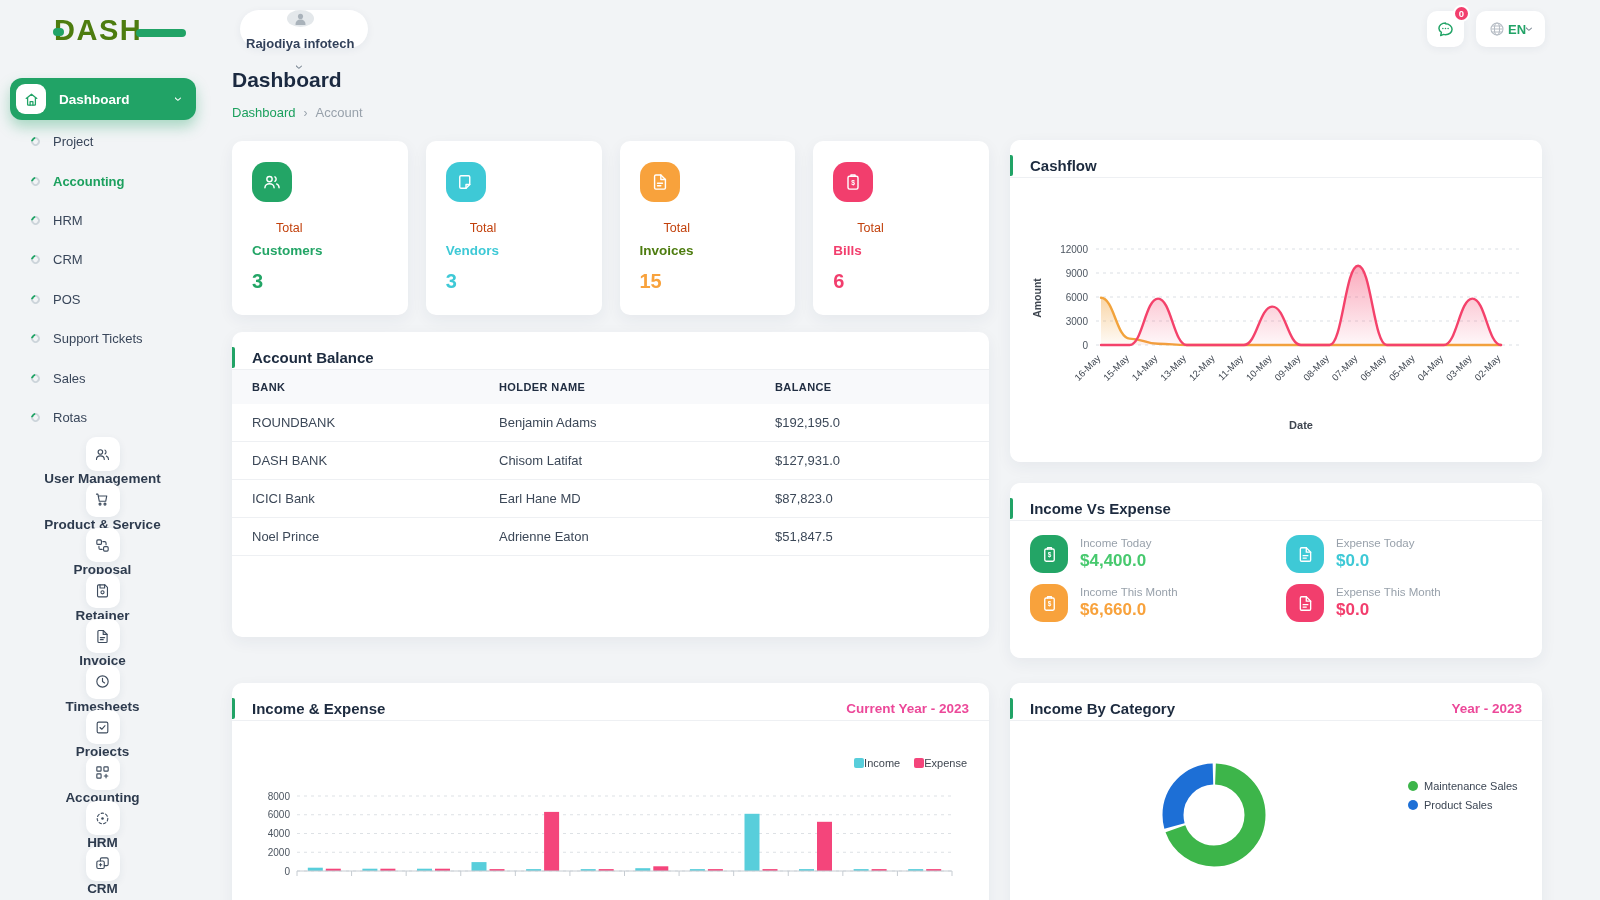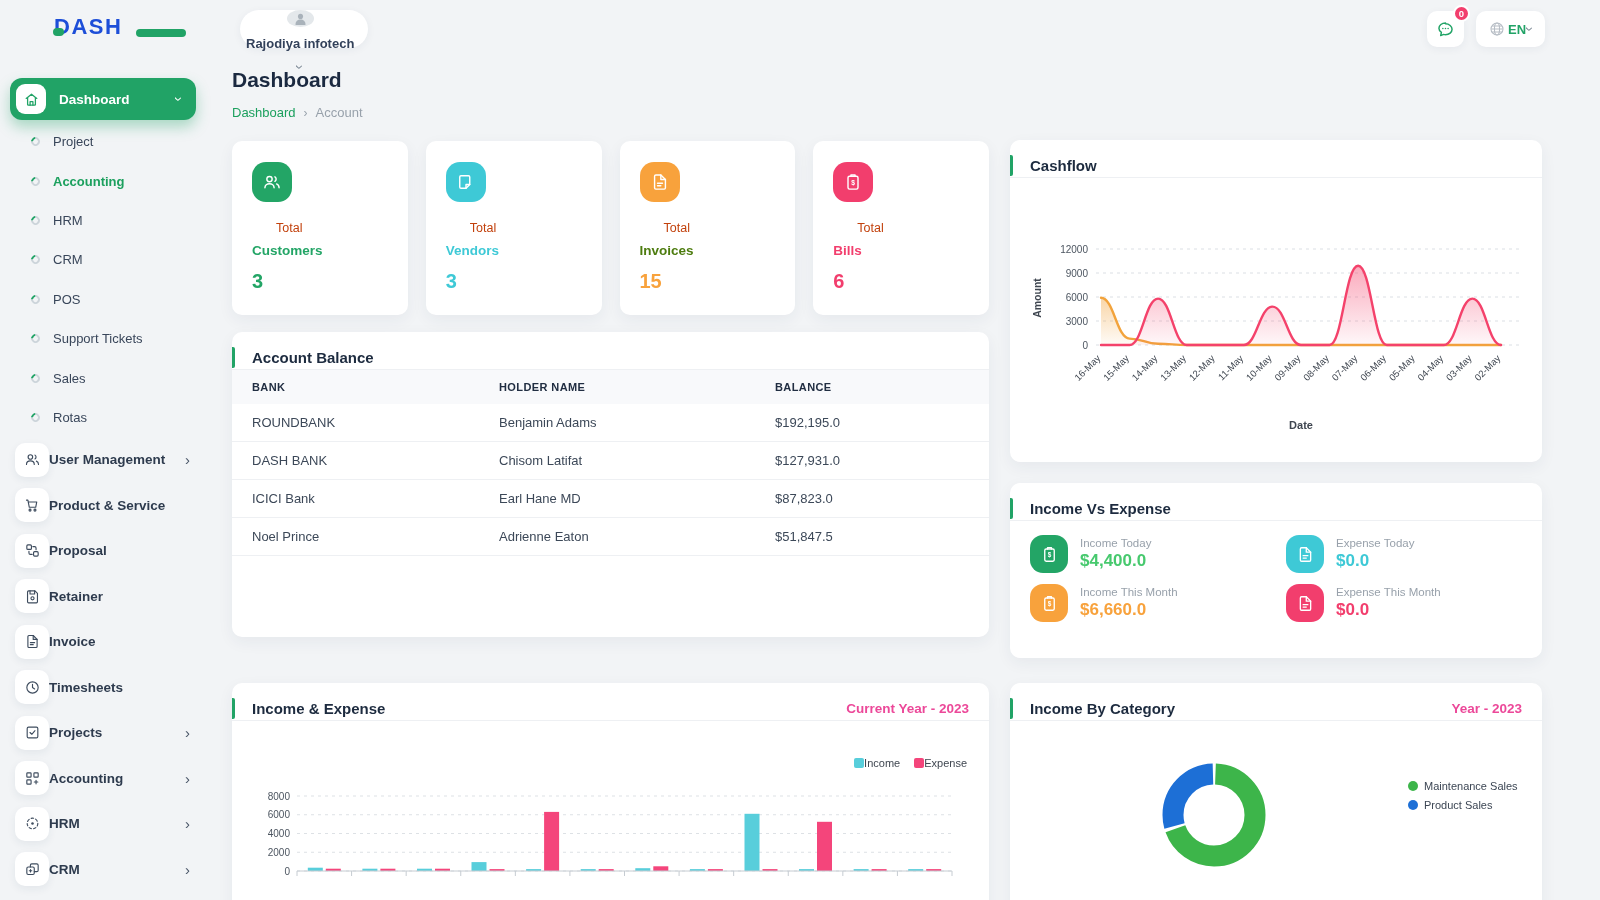--- a/index.html
+++ b/index.html
@@ -6,21 +6,21 @@
   html,body{width:1600px;height:900px;overflow:hidden;background:#f2f4f6;}
   body{font-family:"Liberation Sans",sans-serif;color:#2b3648;}
   .app{position:relative;width:1600px;height:900px;background:#f2f4f6;overflow:hidden;}
   .card{position:absolute;background:#fff;border-radius:10px;box-shadow:0 5px 16px rgba(35,56,81,.06);}
   .card-head{position:relative;display:flex;align-items:center;padding:17px 20px 3px;border-bottom:1px solid #eef0f3;}
   .accent{position:absolute;left:0;top:15px;width:3px;height:21px;background:#21a366;border-radius:0 2px 2px 0;}
   .card-title{font-size:15px;font-weight:bold;color:#1d2b3f;}
   .card-period{margin-left:auto;font-size:13.5px;color:#ec4899;font-weight:bold;}
   
   .logo{position:absolute;left:54px;top:14px;width:110px;height:34px;}
-  .logo-text{font-size:22px;font-weight:800;color:#1d4ed8;letter-spacing:1.5px;}
+  .logo-text{font-size:29px;font-weight:800;color:#4d7c0f;letter-spacing:1.5px;}
   .logo-bar{position:absolute;right:-22px;top:15px;width:50px;height:8px;border-radius:4px;background:#21a366;}
   .logo-dot{position:absolute;left:-1px;top:14px;width:11px;height:8px;border-radius:4px;background:#21a366;}
   .company-pill{position:absolute;left:240px;top:10px;height:38px;display:flex;align-items:center;gap:9px;background:#fff;border-radius:19px;padding:0 14px 15px 6px;box-shadow:0 2px 8px rgba(35,56,81,.06);cursor:pointer;flex-direction:column;}
   .avatar{width:27px;height:27px;border-radius:50%;background:#e4e8eb;display:flex;align-items:center;justify-content:center;}
   .company-name{font-size:13px;font-weight:bold;color:#33415a;}
   .chev{color:#7b8794;font-size:14px;line-height:1;}
   .chev.down{display:inline-block;transform:rotate(90deg);}
   .chat-btn{position:absolute;left:1427px;top:11px;width:37px;height:36px;background:#fff;border-radius:10px;display:flex;align-items:center;justify-content:center;box-shadow:0 2px 8px rgba(35,56,81,.06);cursor:pointer;}
   .chat-badge{position:absolute;top:-6px;right:-6px;min-width:17px;height:17px;background:#f23e6d;border:2px solid #fff;border-radius:9px;color:#fff;font-size:9.5px;font-weight:bold;display:flex;align-items:center;justify-content:center;padding:0 3px;}
   .lang-pill{position:absolute;left:1476px;top:11px;height:36px;display:flex;align-items:center;gap:2px;background:#fff;border-radius:10px;padding:0 12px;box-shadow:0 2px 8px rgba(35,56,81,.06);cursor:pointer;}
@@ -29,21 +29,21 @@
   .side-active{position:absolute;left:10px;top:78px;width:186px;height:42px;background:#21a366;border-radius:12px;display:flex;align-items:center;gap:13px;padding:0 14px 0 6px;box-shadow:0 7px 14px rgba(33,163,102,.35);cursor:pointer;}
   .side-active .tile{width:30px;height:30px;background:#fff;border-radius:9px;display:flex;align-items:center;justify-content:center;}
   .side-active .lbl{color:#fff;font-size:13.5px;font-weight:bold;flex:1;}
   .side-active .chev{color:#fff;}
   .submenu{position:absolute;left:0;top:122px;width:220px;}
   .submenu .smi{height:39.4px;display:flex;align-items:center;gap:13px;padding-left:31px;cursor:pointer;}
   .dotring{width:9px;height:9px;border-radius:50%;border:2px solid #ccd4da;border-top-color:#21a366;transform:rotate(-45deg);flex:none;}
   .smi .lbl{font-size:13px;color:#39465a;font-weight:500;}
   .smi.on .lbl{color:#1ca05e;font-weight:bold;}
   .mainmenu{position:absolute;left:0;top:437px;width:220px;}
-  .mainmenu .mi{height:45.5px;display:flex;align-items:center;padding:0 30px 0 15px;cursor:pointer;}
+  .mainmenu .mi{height:45.5px;display:flex;align-items:center;padding:0 30px 0 15px;cursor:pointer;flex-direction:column;}
   .mi .tile{width:34px;height:34px;background:#fff;border-radius:10px;display:flex;align-items:center;justify-content:center;box-shadow:0 3px 8px rgba(35,56,81,.07);flex:none;}
   .mi .lbl{font-size:13.5px;color:#2e3b4e;font-weight:bold;flex:1;}
   .mi .chev{font-size:15px;color:#4a5668;}
   .mi svg,.submenu svg{stroke:#3e4c5e;fill:none;stroke-width:1.6;stroke-linecap:round;stroke-linejoin:round;}
   
   .page-title{position:absolute;left:232px;top:68px;font-size:21px;font-weight:bold;color:#1b2940;}
   .breadcrumb{position:absolute;left:232px;top:105px;display:flex;align-items:center;gap:8px;font-size:13px;}
   .bc-link{color:#1ca05e;cursor:pointer;}
   .bc-sep{color:#9aa3ad;font-size:12px;}
   .bc-cur{color:#98a1ab;}

